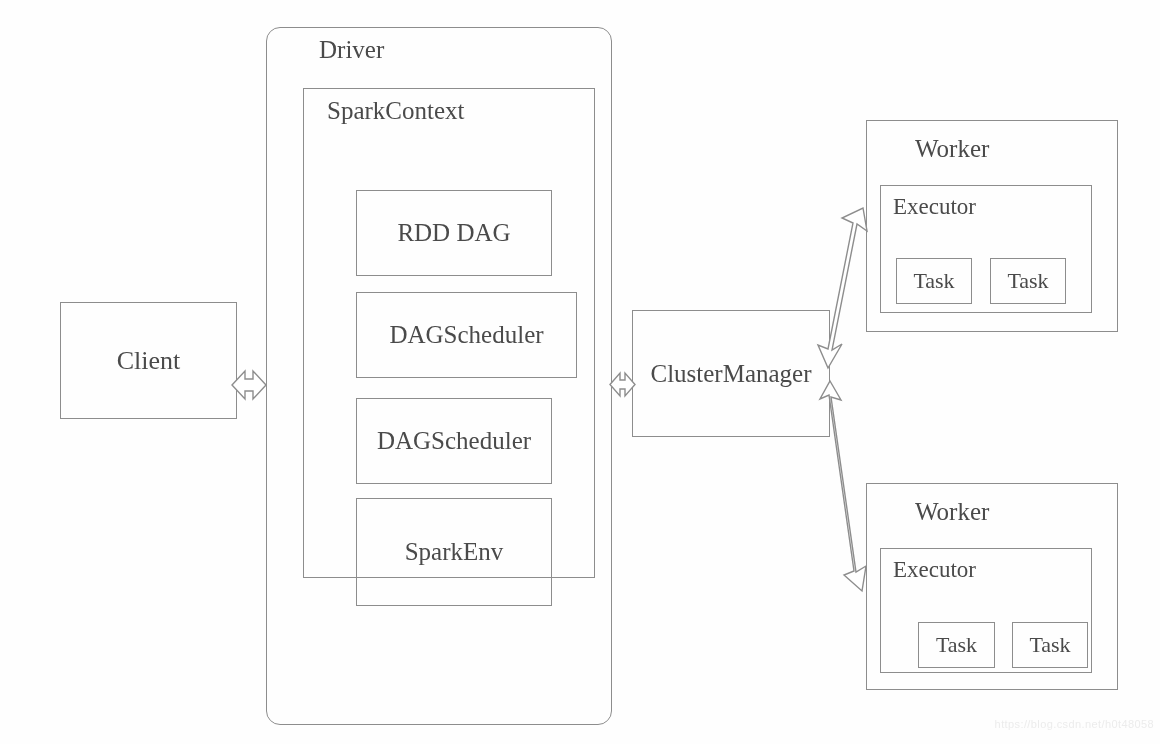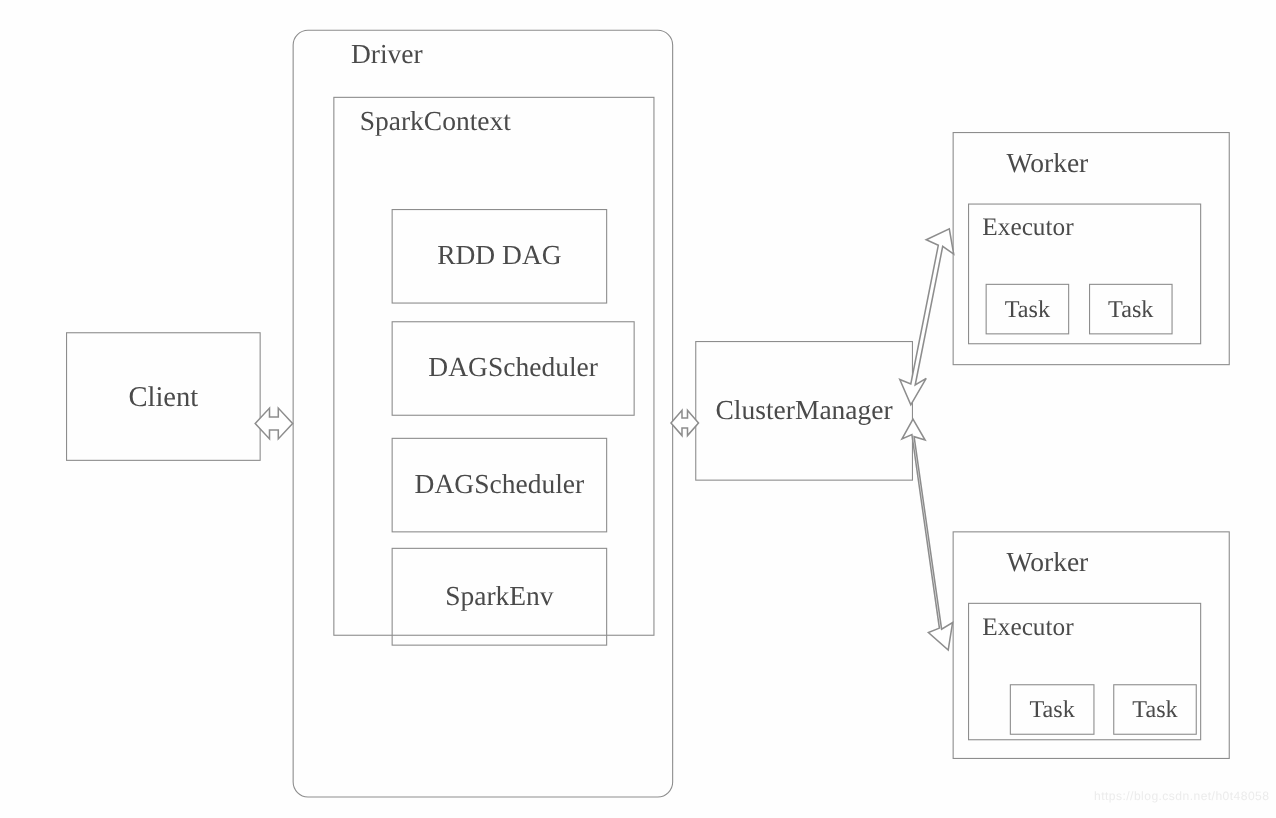--- a/index.html
+++ b/index.html
@@ -106,21 +106,21 @@
   </div>
 
   <div class="box leaf" style="left:356px; top:292px; width:221px; height:86px; font-size:25px;">
     <span>DAGScheduler</span>
   </div>
 
   <div class="box leaf" style="left:356px; top:398px; width:196px; height:86px; font-size:25px;">
     <span>DAGScheduler</span>
   </div>
 
-  <div class="box leaf" style="left:356px; top:498px; width:196px; height:89px; font-size:25px;">
+  <div class="box leaf" style="left:356px; top:498px; width:196px; height:108px; font-size:25px;">
     <span>SparkEnv</span>
   </div>
 
   <div class="box leaf" style="left:632px; top:310px; width:198px; height:127px; font-size:25px;">
     <span>ClusterManager</span>
   </div>
 
   <div class="box" style="left:866px; top:120px; width:252px; height:212px;">
     <div class="box-label lbl-top" style="left:48px; top:14px; font-size:25px;">Worker</div>
   </div>

